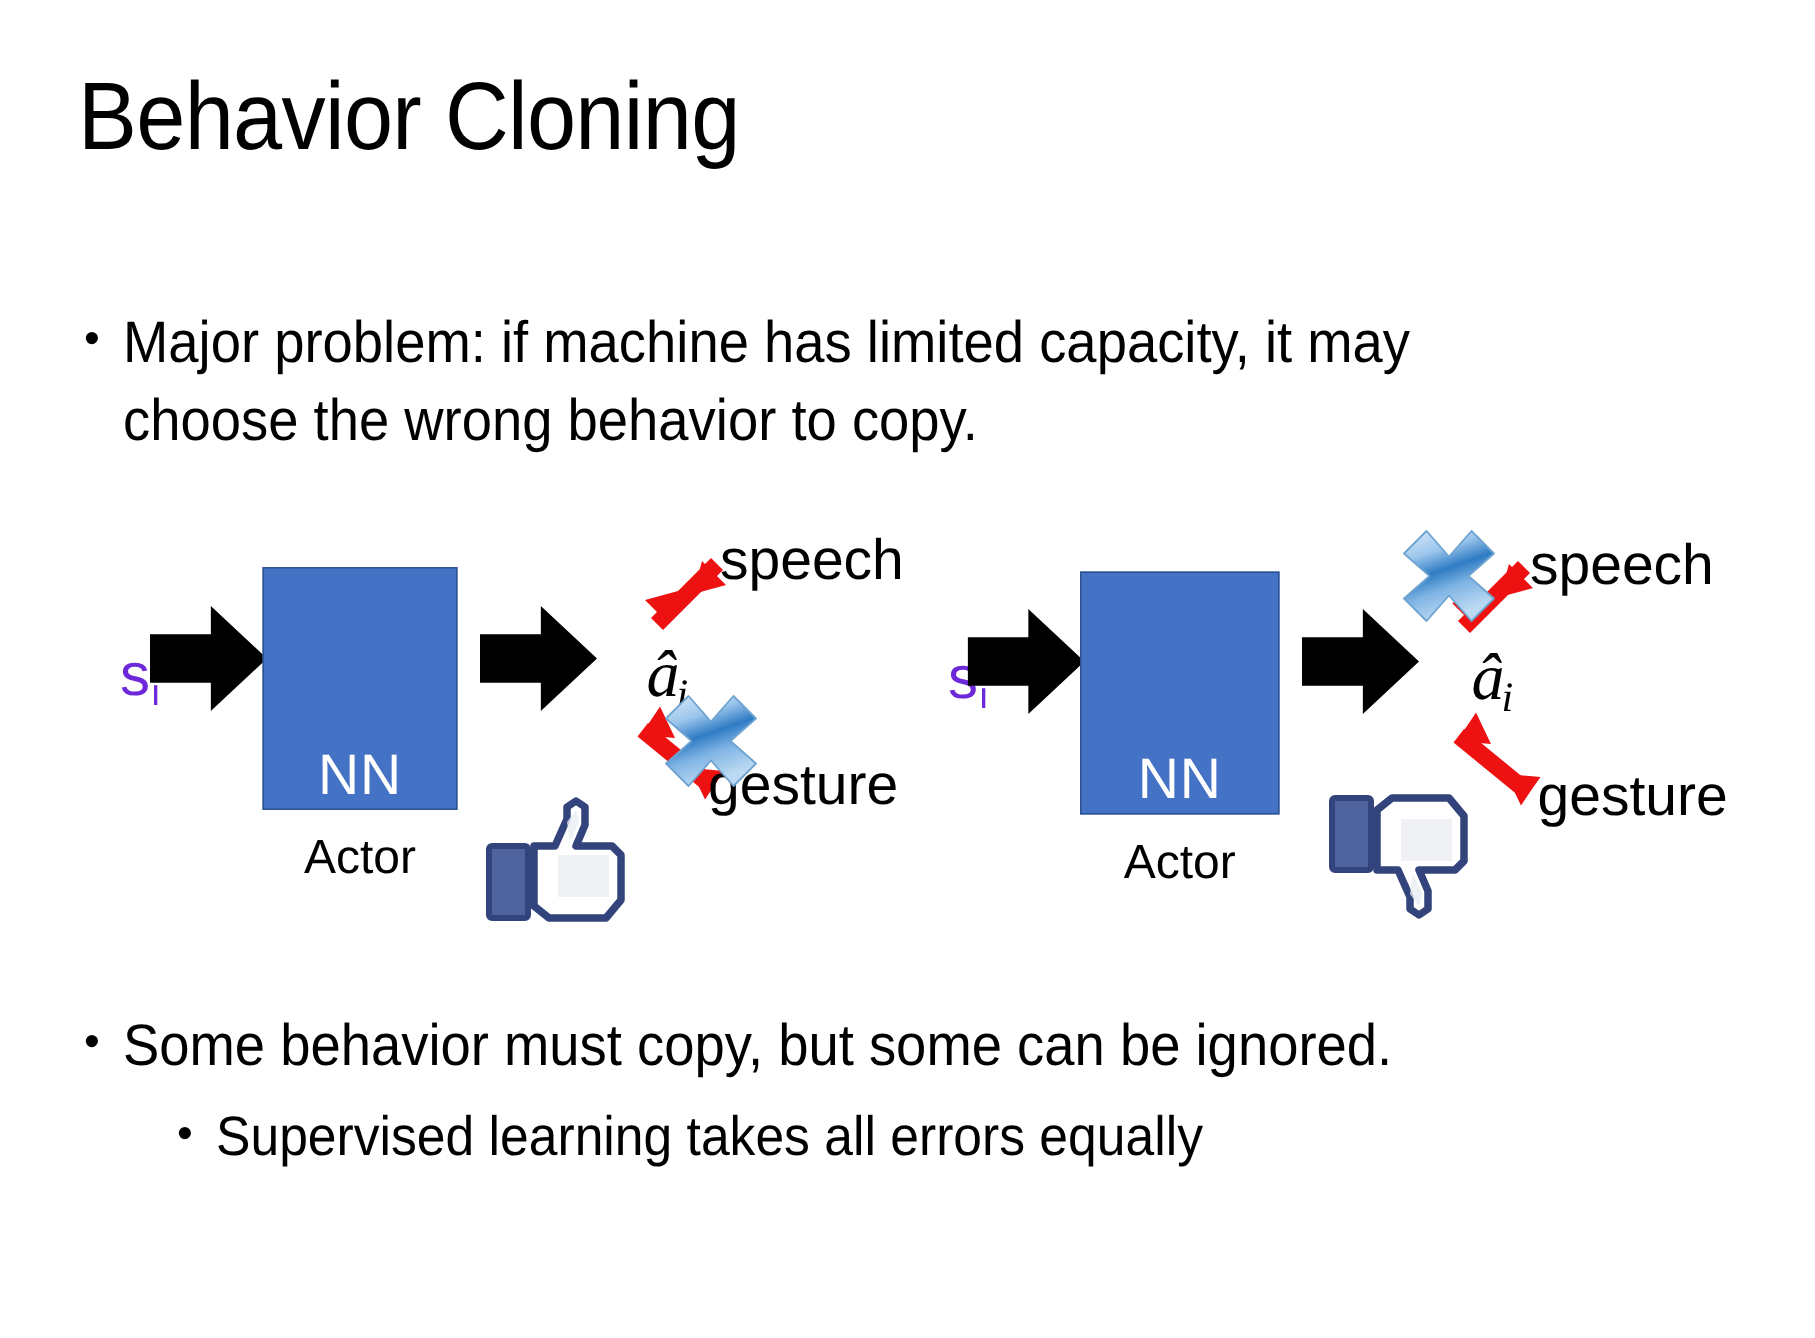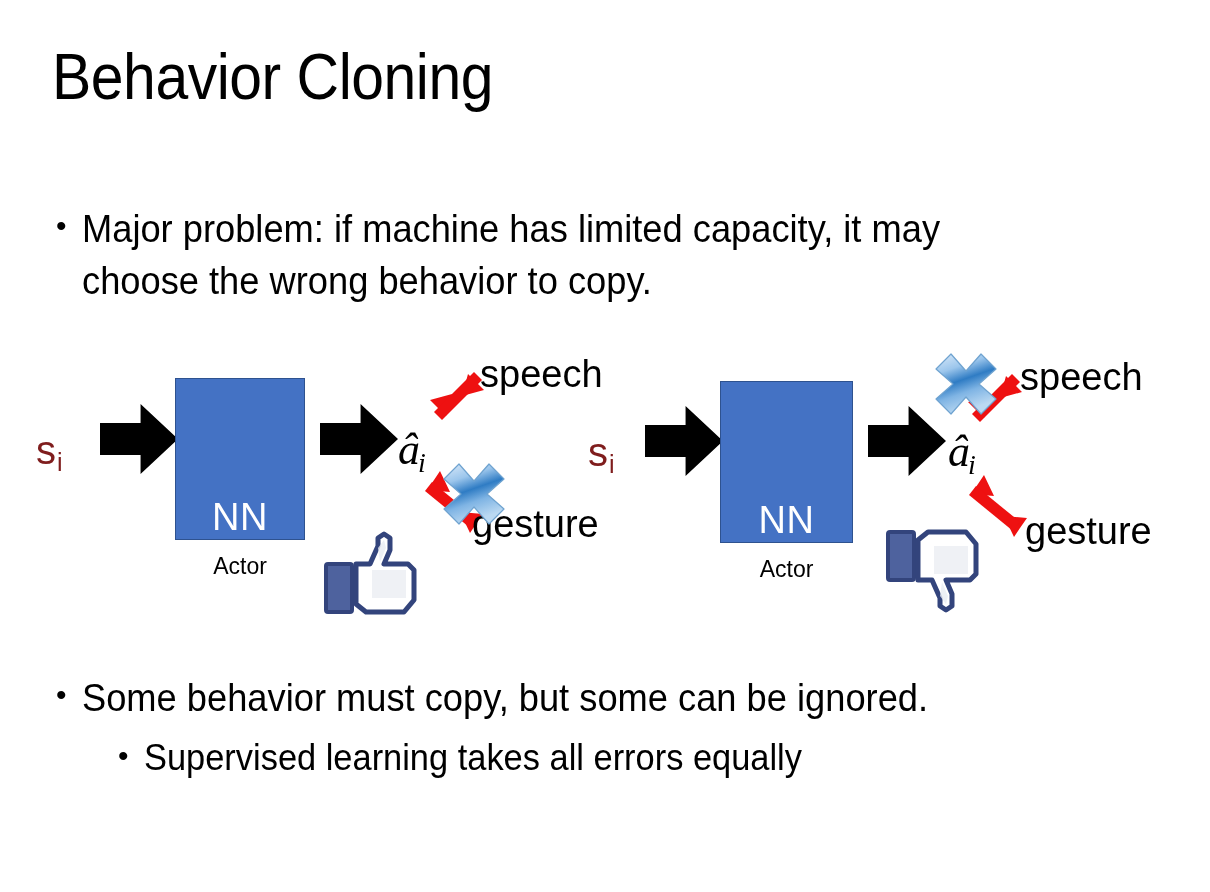--- a/index.html
+++ b/index.html
@@ -67,21 +67,22 @@
     height: 300px;
   }
   #diagram-left  { left: 20px;  width: 600px; }
   #diagram-right { left: 570px; width: 620px; }
 
   
   .state-label {
     position: absolute;
     font-size: 40px;
     line-height: 1;
-    color: #7f1d1d;
+    color: #6d28d9;
+    margin-left: 44px;
   }
   .state-label .sub {
     font-size: 25px;
     vertical-align: -0.28em;
     margin-left: 1px;
   }
 
   
   .block-arrow {
     position: absolute;
@@ -100,35 +101,36 @@
     justify-content: center;
     color: #FFFFFF;
     font-size: 38px;
     font-weight: 400;
     letter-spacing: 0.5px;
   }
 
   
   .actor-label {
     position: absolute;
-    font-size: 23px;
+    font-size: 32px;
     line-height: 1;
     color: #000000;
     text-align: center;
   }
 
   
   .action-label {
     position: absolute;
     font-family: "Liberation Serif", serif;
     font-style: italic;
     font-size: 44px;
     line-height: 1;
     color: #000000;
     white-space: nowrap;
+    margin-left: 33px;
   }
   .action-label .sub {
     font-size: 28px;
     vertical-align: -0.3em;
     margin-left: -2px;
   }
 
   
   .red-arrow { position: absolute; }
 

